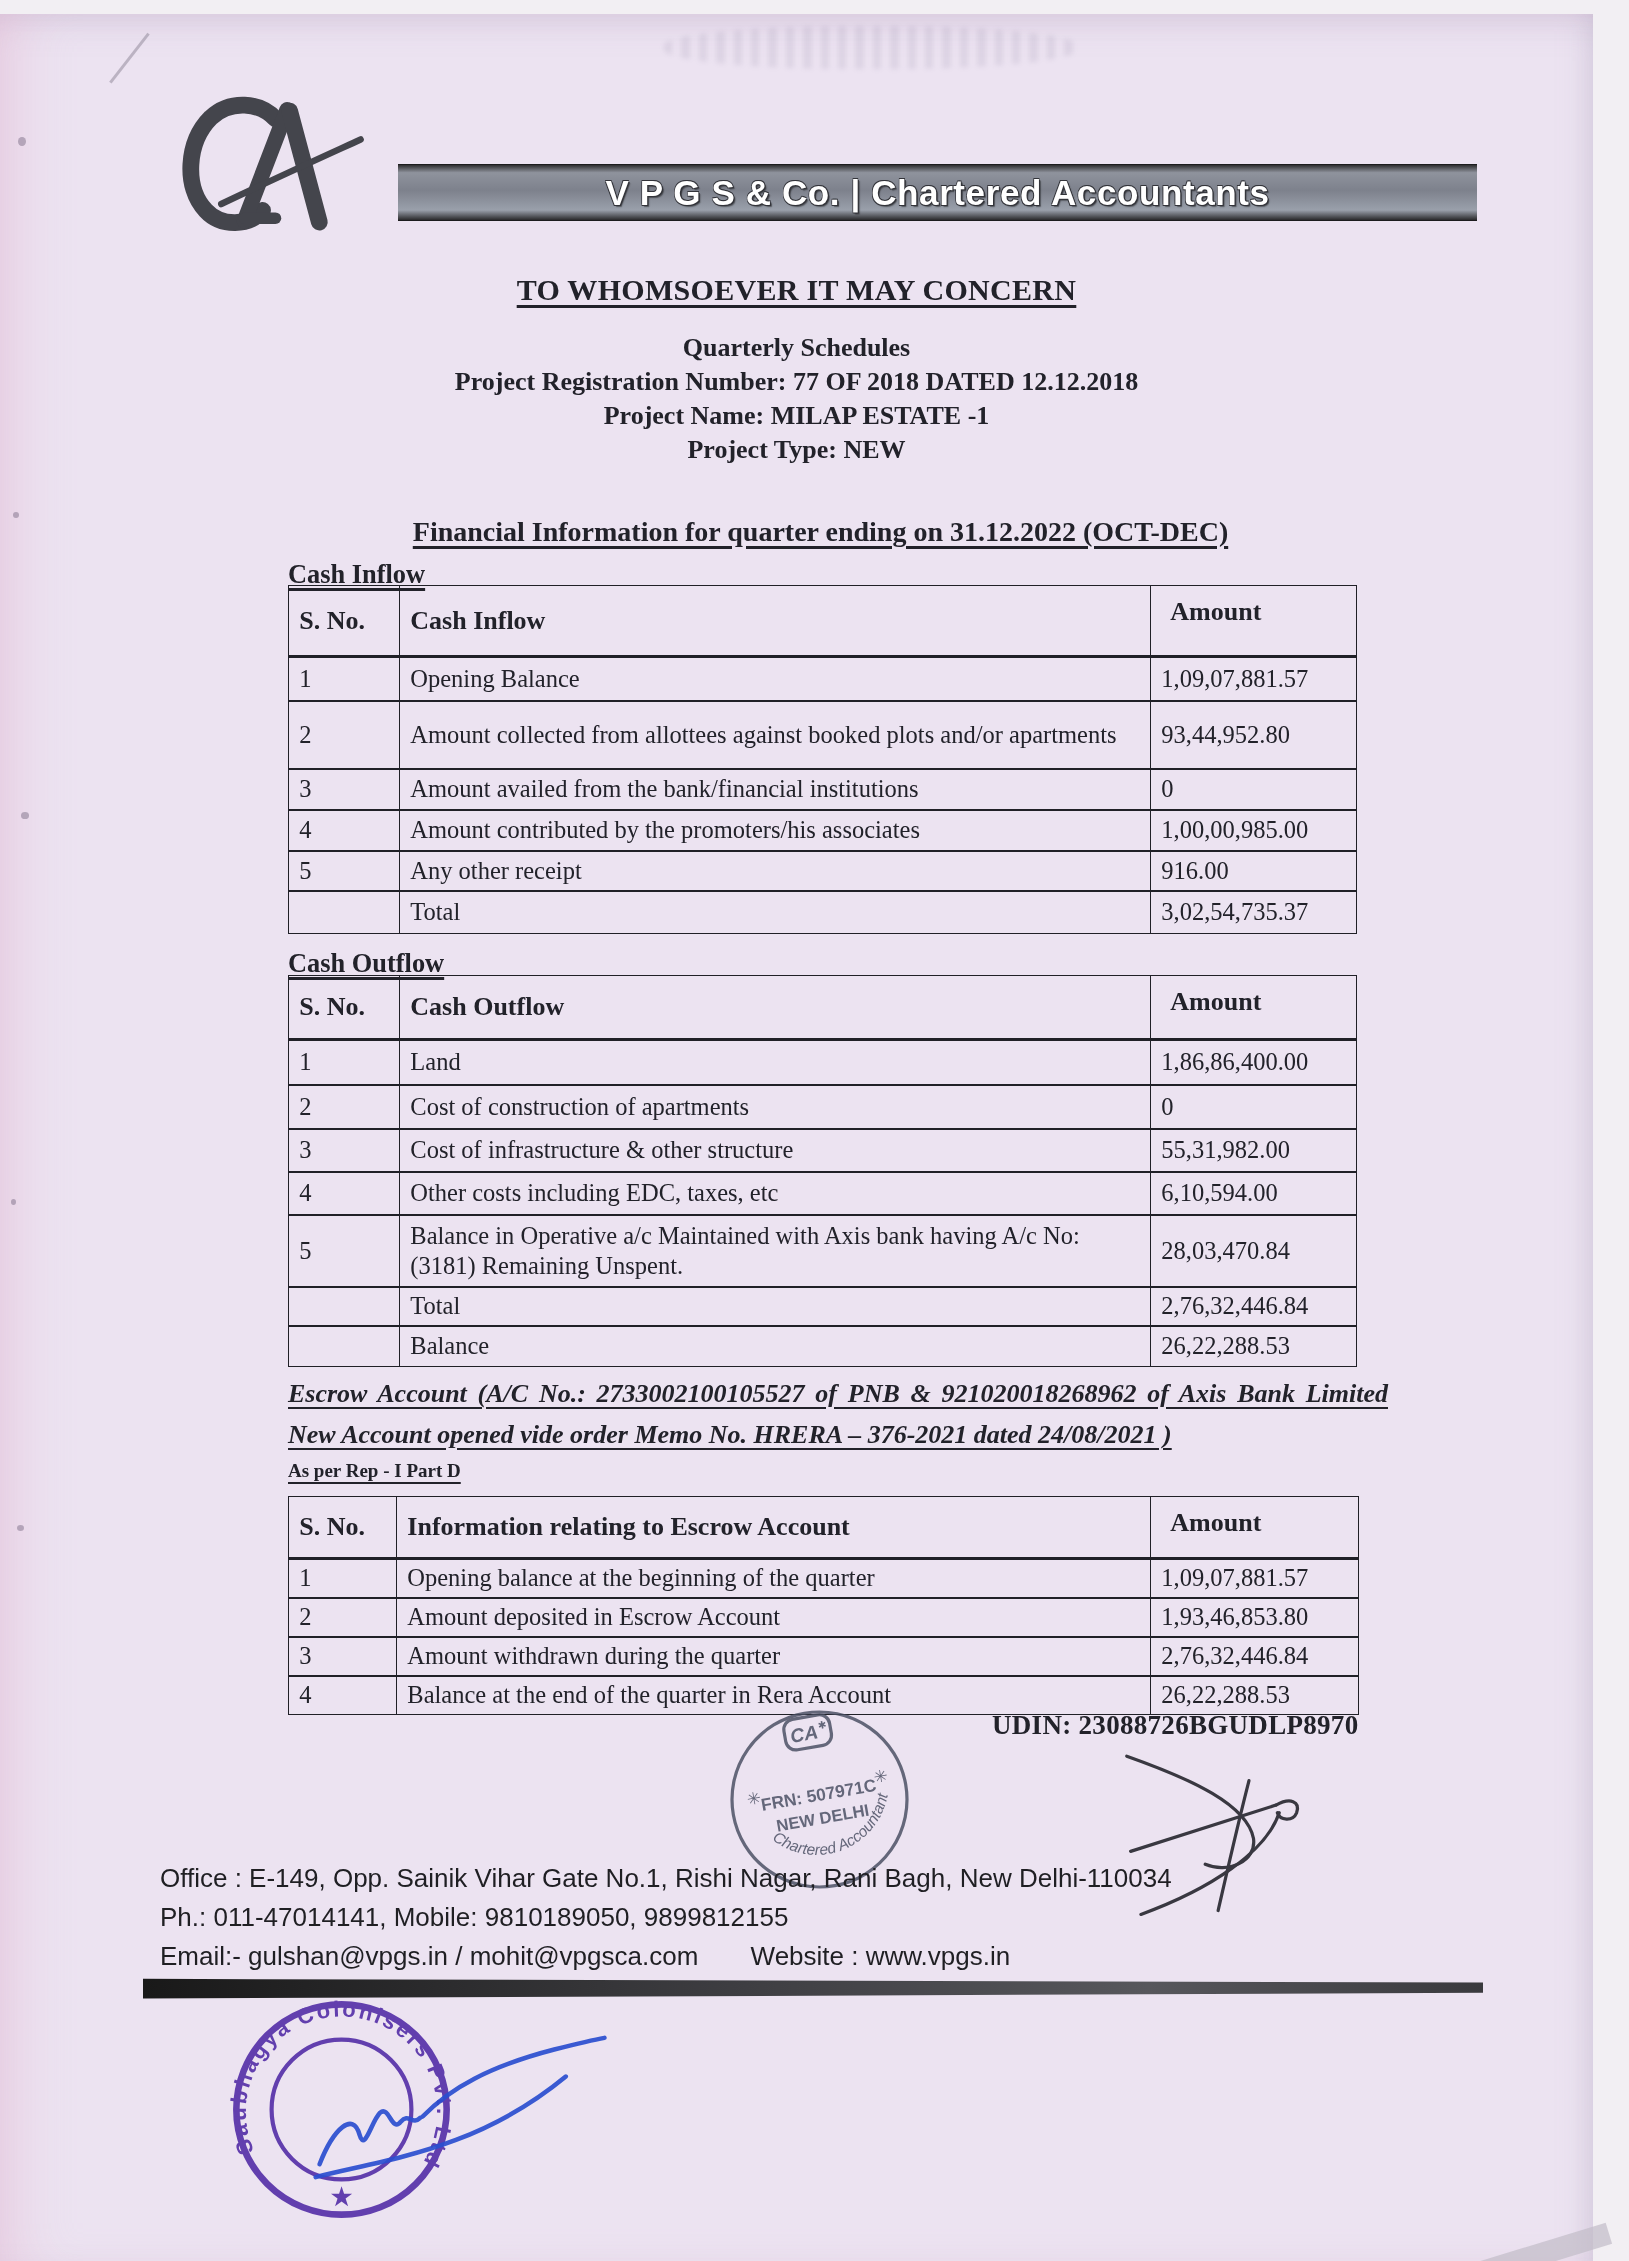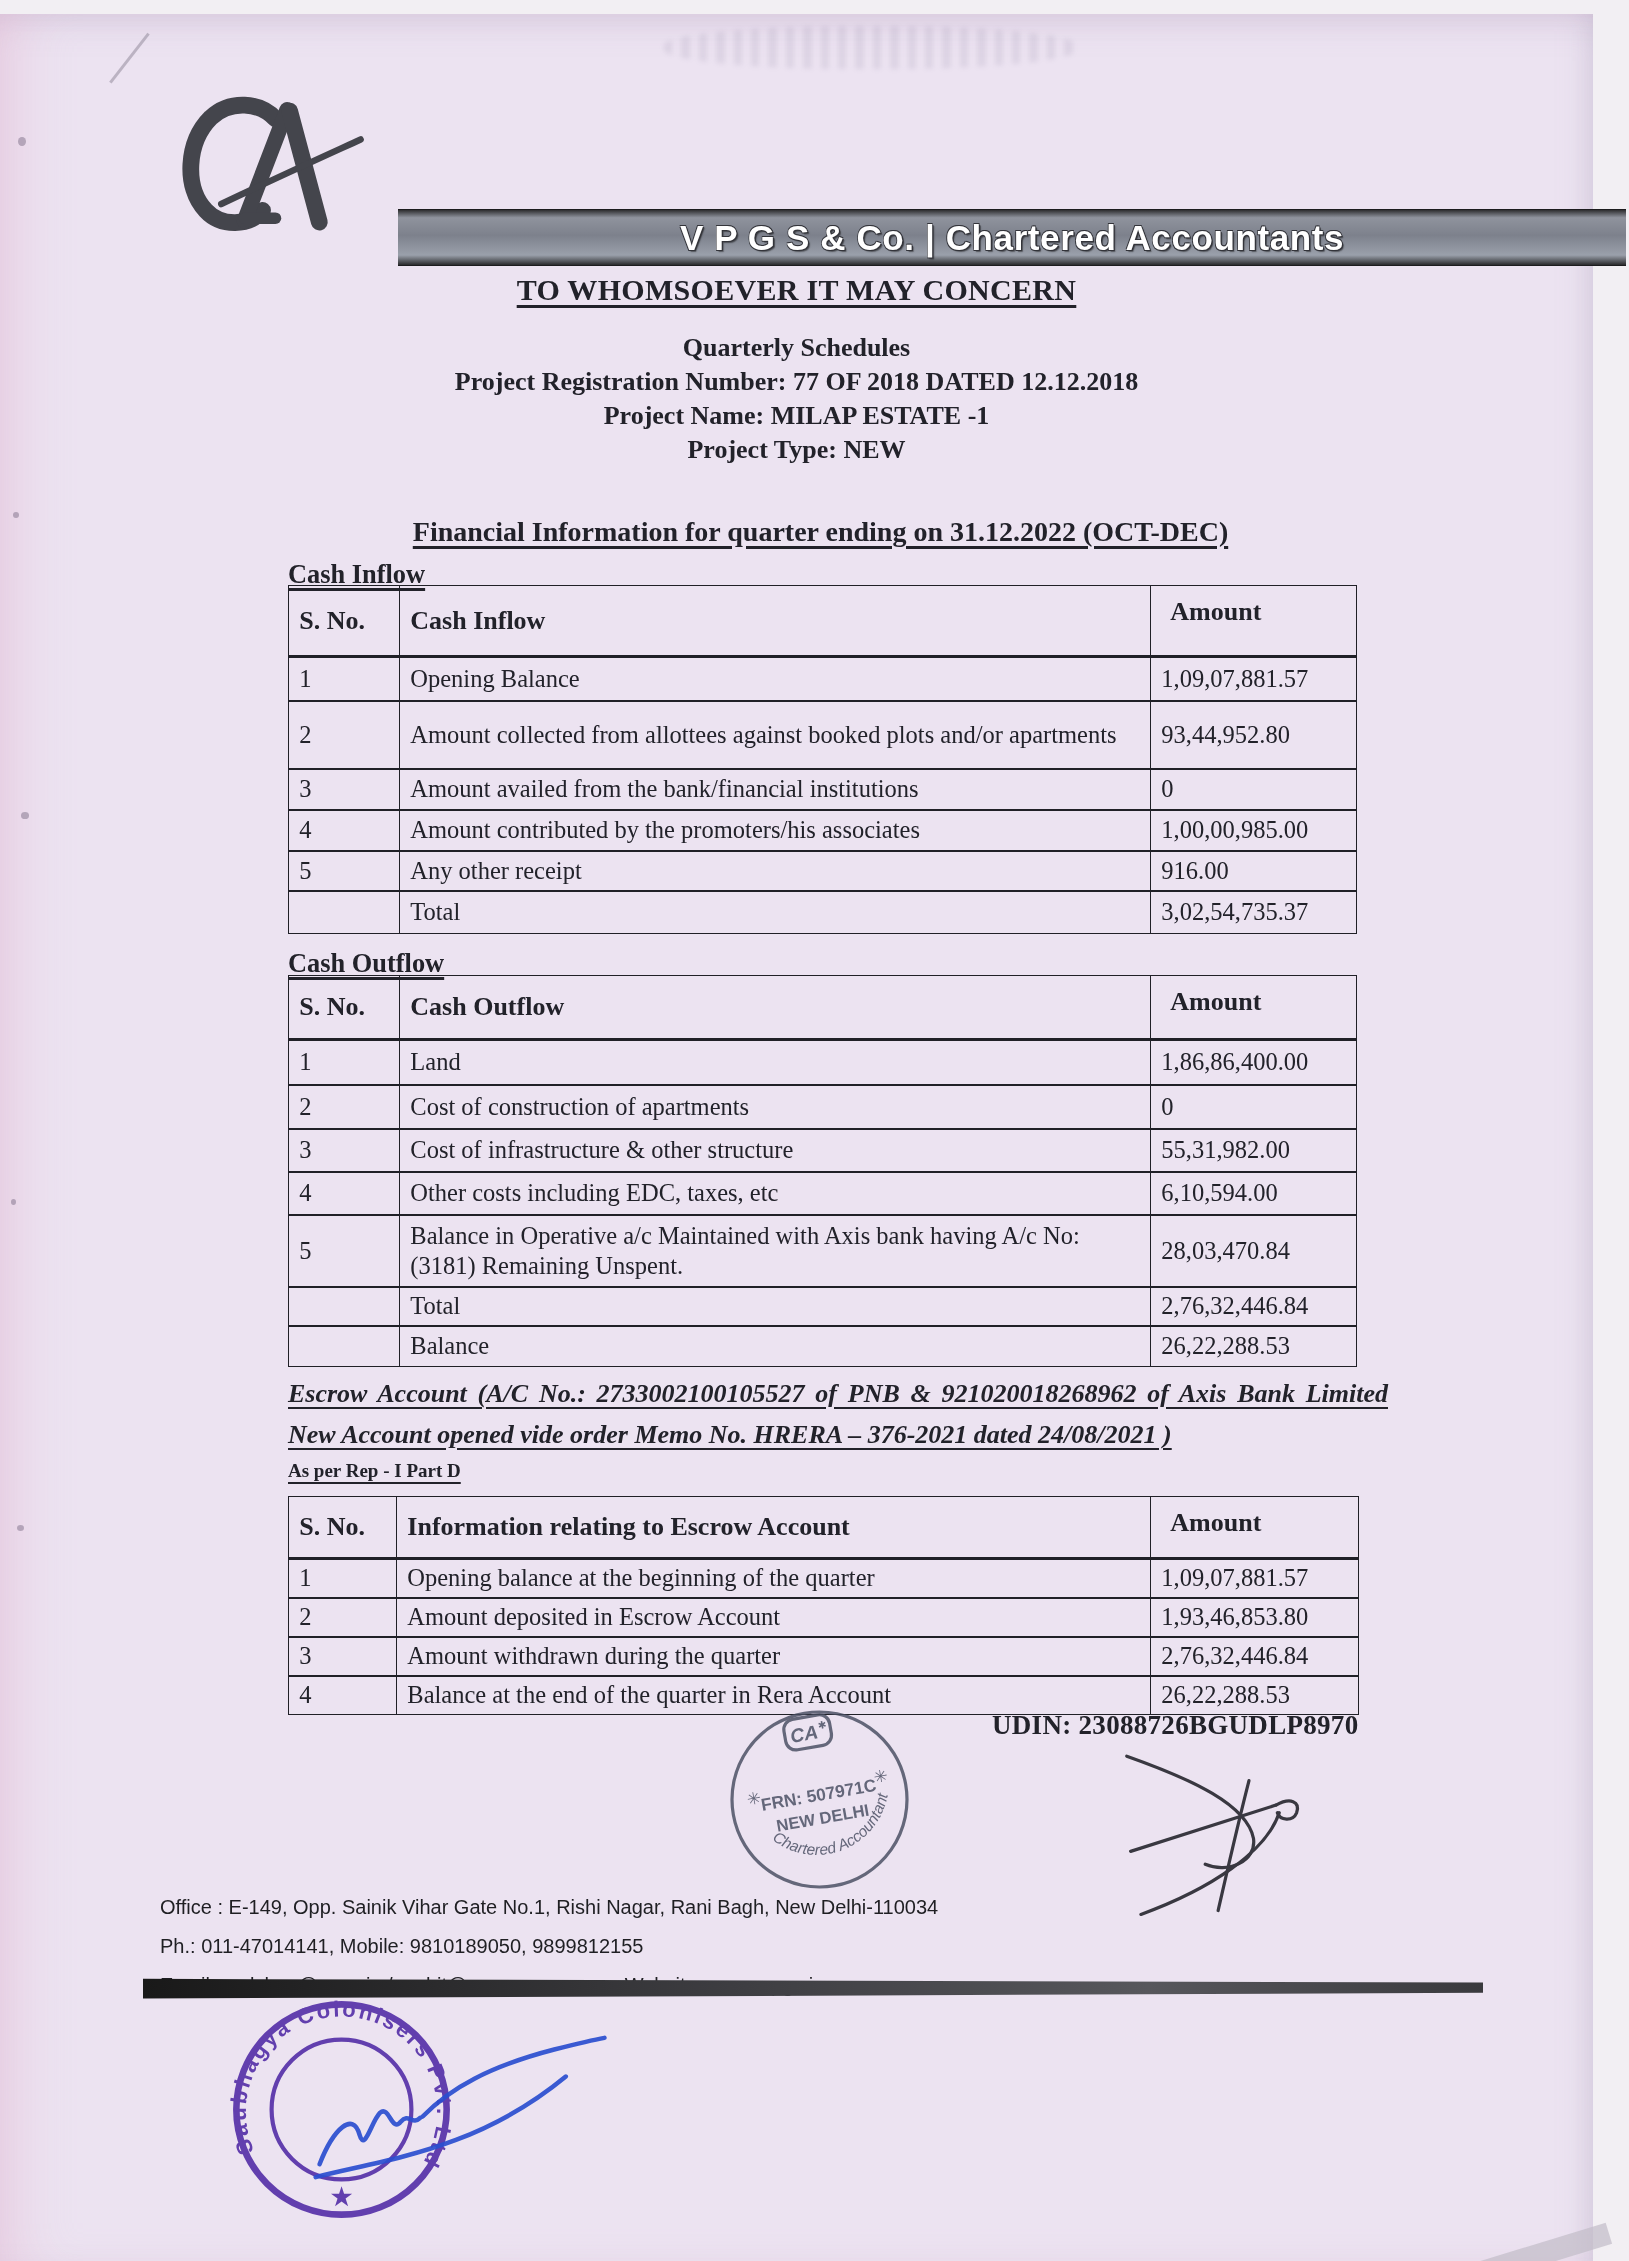--- a/index.html
+++ b/index.html
@@ -14,24 +14,24 @@
   .smudge{position:absolute;left:664px;top:11.6px;width:413px;height:43px;border-radius:45%;
           background:repeating-linear-gradient(90deg,rgba(110,100,135,.22) 0 8.4px,rgba(110,100,135,0) 8.4px 17.4px);
           filter:blur(2.6px);opacity:.55;}
   .fold{position:absolute;left:128px;top:13px;width:2.6px;height:62px;background:#9b93a3;transform:rotate(38deg);opacity:.6;}
   .speck{position:absolute;border-radius:50%;background:#5d4f68;opacity:.38;}
 
   
   .logo{position:absolute;left:166px;top:79px;width:206px;height:142px;}
 
   
-  .banner{position:absolute;left:398px;top:150px;width:1228px;height:55px;
+  .banner{position:absolute;left:398px;top:150px;width:1079px;height:55px;
           background:linear-gradient(#2e2e30 0%,#8f939d 14%,#7d818c 46%,#9aa0ab 82%,#2a2a2c 100%);
           border-top:1.9px solid #1c1c1e;border-bottom:1.9px solid #1c1c1e;
-          display:flex;align-items:center;justify-content:center;margin-top:45px;}
+          display:flex;align-items:center;justify-content:center;}
   .banner span{font-family:"Liberation Sans",sans-serif;font-weight:bold;font-size:35px;color:#ffffff;letter-spacing:0.6px;
           text-shadow:1.3px 1.3px 0 #33343a,-0.6px -0.6px 0 #33343a,0.6px -0.6px 0 #33343a,-0.6px 0.6px 0 #33343a,1.9px 1.9px 1.3px rgba(0,0,0,.45);}
 
   .title{position:absolute;left:0;top:259px;width:1593px;text-align:center;font-size:30px;font-weight:bold;letter-spacing:0.3px;}
   .title span{text-decoration:underline;text-decoration-thickness:2.6px;text-underline-offset:4.5px;}
 
   .intro{position:absolute;left:0;top:317px;width:1593px;text-align:center;font-size:26px;font-weight:bold;line-height:34px;}
 
   .finhead{position:absolute;left:0;top:502px;width:1593px;text-align:center;font-size:28px;font-weight:bold;margin-left:24px;}
   .finhead span{text-decoration:underline;text-decoration-thickness:2.6px;text-underline-offset:4.5px;}
@@ -73,21 +73,21 @@
   .escrow-para{position:absolute;left:288px;top:1359px;width:1100px;font-size:26px;font-weight:bold;line-height:41px;text-align:justify;font-style:italic;}
   .escrow-para .u{text-decoration:underline;text-decoration-thickness:1.9px;text-underline-offset:4.5px;}
   .escrow-sub{position:absolute;left:288px;top:1446px;font-size:19px;font-weight:bold;
               text-decoration:underline;text-decoration-thickness:1.9px;text-underline-offset:4.5px;}
 
   .udin{position:absolute;left:992px;top:1696px;font-size:27px;font-weight:bold;letter-spacing:0.3px;}
 
   .seal{position:absolute;left:723px;top:1689px;width:193px;height:193px;opacity:.82;}
   .sig-main{position:absolute;left:1115px;top:1728px;width:277px;height:193px;opacity:.9;}
 
-  .footer{position:absolute;left:160px;top:1845px;font-family:"Liberation Sans",sans-serif;font-size:20px;color:#1f1f23;line-height:39px;margin-top:29px;}
+  .footer{position:absolute;left:160px;top:1845px;font-family:"Liberation Sans",sans-serif;font-size:26px;color:#1f1f23;line-height:39px;}
   .footer .website{display:inline-block;margin-left:45px;}
 
   .bar{position:absolute;left:143px;top:1964px;width:1340px;height:20.6px;
        background:linear-gradient(90deg,#191919,#3e3e42 45%,#57575c 75%,#3a3a3e);
        clip-path:polygon(0 4%,100% 22%,100% 72%,0 100%);}
 
   .stamp{position:absolute;left:222px;top:1976px;width:239px;height:239px;opacity:.94;}
   .sig-blue{position:absolute;left:277px;top:1998px;width:361px;height:200px;opacity:.92;}
 
   .oken{position:absolute;left:1065px;top:2031px;display:flex;align-items:center;gap:18px;}

